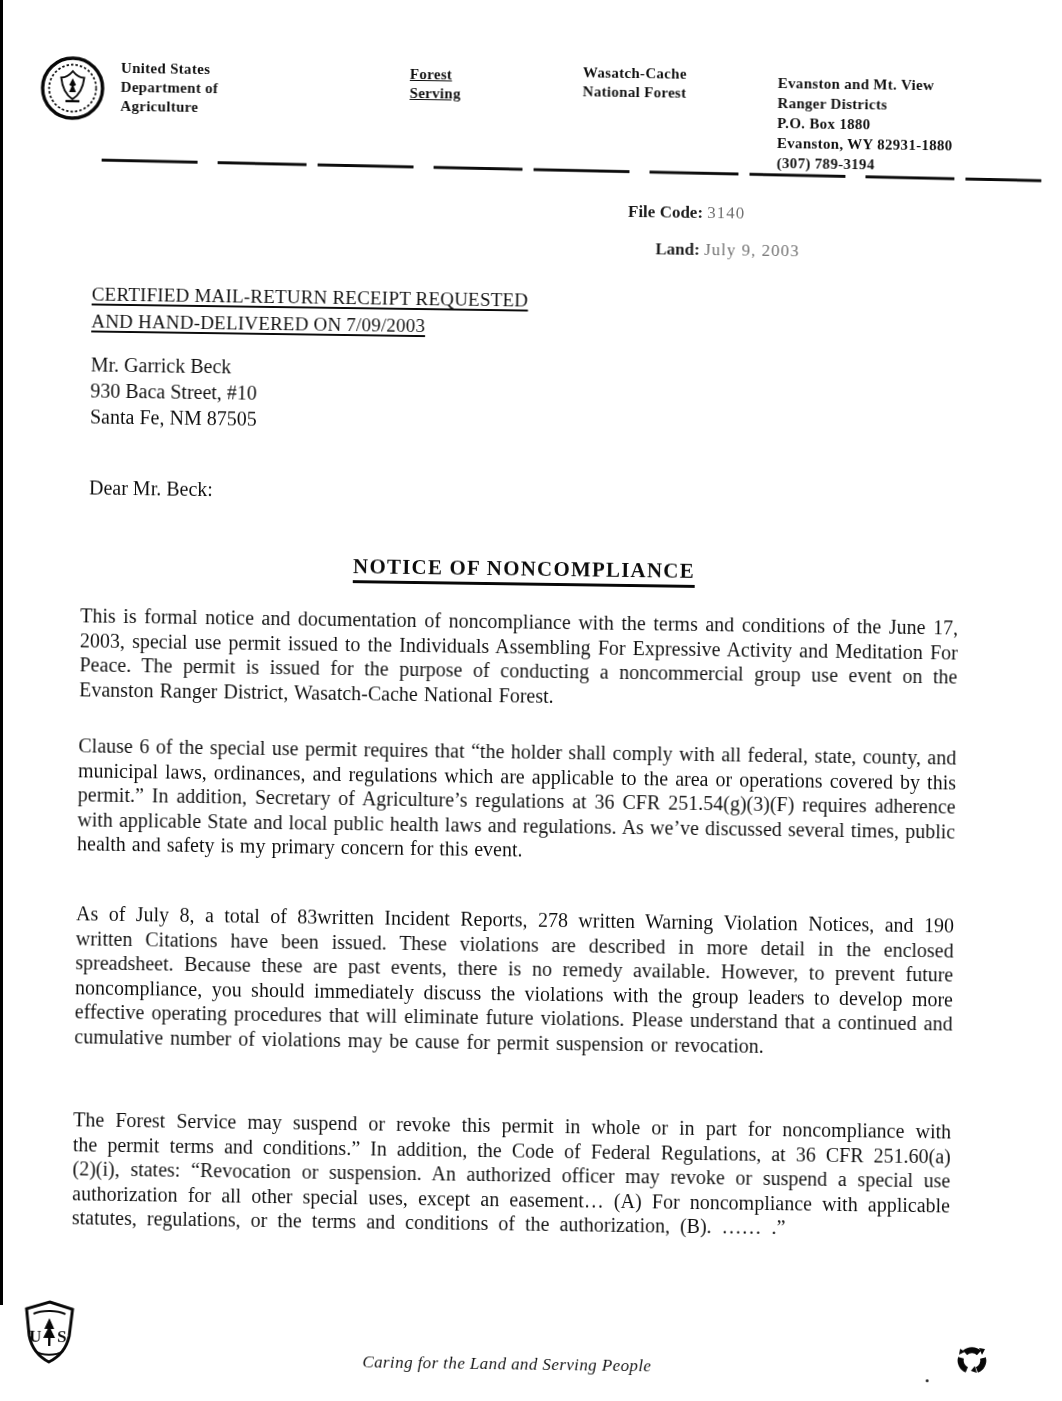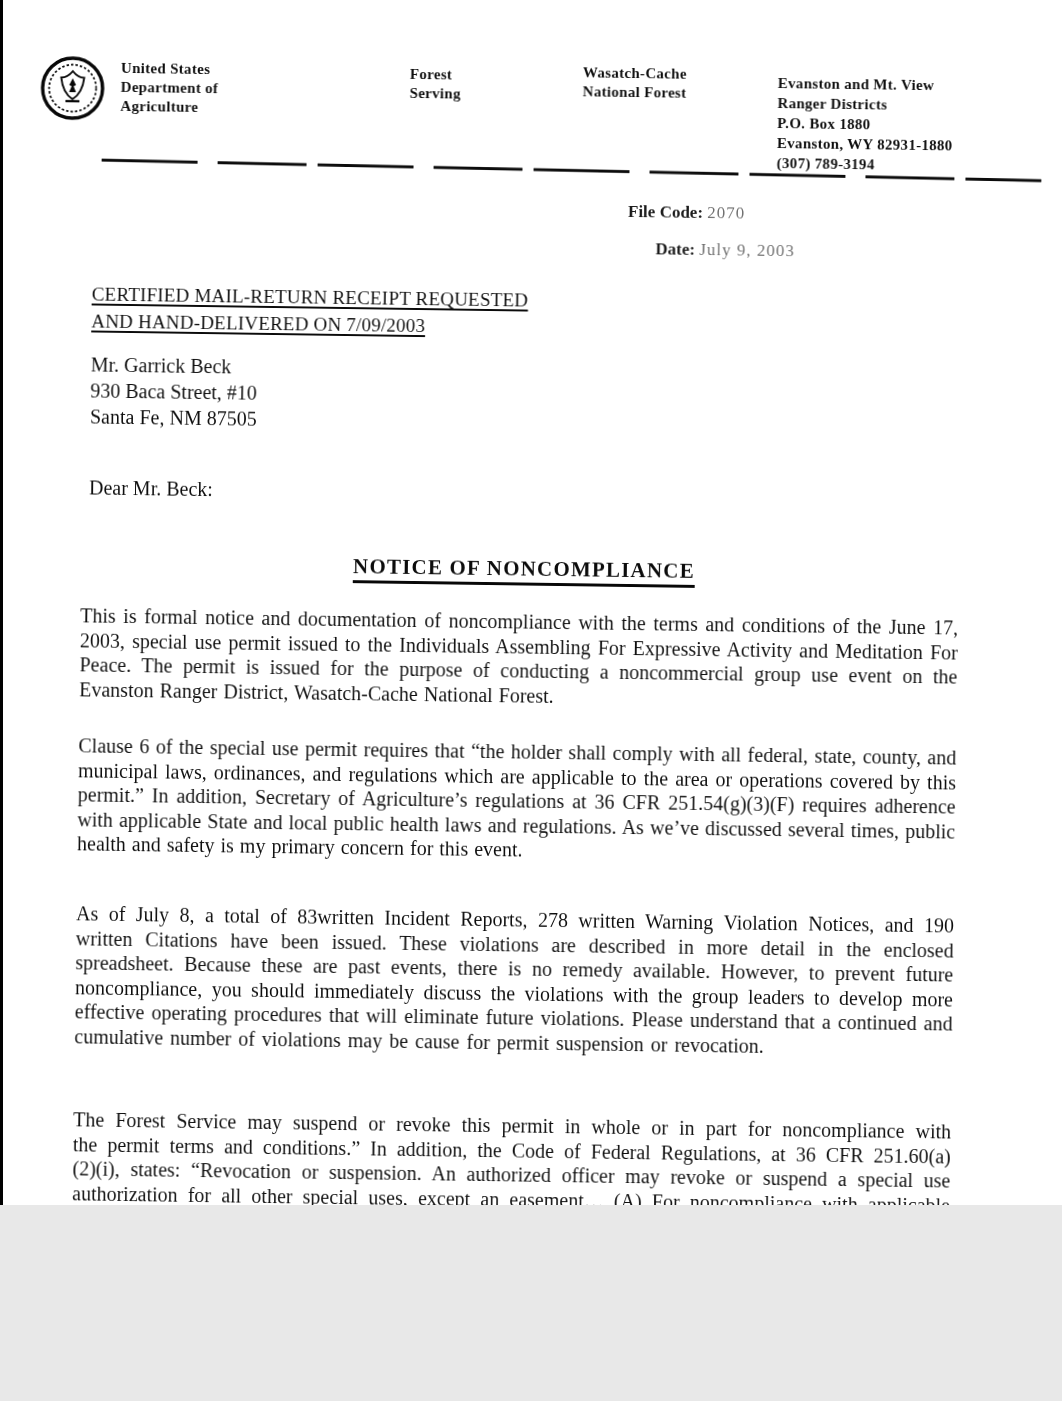--- a/index.html
+++ b/index.html
@@ -1,18 +1,18 @@
 <!DOCTYPE html>
 <html><head>
 <meta charset="utf-8">
 <style>
   html,body{margin:0;padding:0;background:#e8e8e8;}
   .page{
     position:relative;
-    width:1062px;height:1205px;
+    width:1062px;height:1401px;
     margin:0 auto;
     background:#ffffff;
     overflow:hidden;
     font-family:"Liberation Serif", serif;
     color:#141414;
     filter:contrast(1.08);
   }
   .tilt{
     position:absolute;inset:0;
     transform:rotate(0.8deg);
@@ -20,21 +20,21 @@
     filter:blur(0.3px);
   }
   .abs{position:absolute;}
   
   .edge-line{position:absolute;left:0;top:0;width:3px;height:1305px;background:#050505;}
   .speck{position:absolute;left:944px;top:1367px;width:3px;height:3px;background:#222;border-radius:50%;}
   
   .seal{left:40px;top:55px;width:66px;height:66px;}
   .hdr{font-weight:bold;font-size:15px;line-height:19px;letter-spacing:0.3px;}
   .hdr-agency{left:121px;top:58px;}
-  .hdr-service{left:410px;top:60px;}
+  .hdr-service{left:410px;top:60px;text-decoration:underline;}
   .hdr-forest{left:583px;top:56px;}
   .hdr-office{left:778px;top:63px;line-height:20px;}
   .hdr-rule{
     left:103px;top:158px;width:940px;height:3px;
     background:repeating-linear-gradient(90deg,#151515 0 96px,rgba(0,0,0,0) 96px 116px,#151515 116px 205px,rgba(0,0,0,0) 205px 216px);
     transform:rotate(0.45deg);transform-origin:0 0;
   }
   
   .meta-line{font-size:17px;}
   .meta-label{font-weight:bold;color:#222;}
@@ -107,24 +107,24 @@
       <div>Ranger Districts</div>
       <div>P.O. Box 1880</div>
       <div>Evanston, WY 82931-1880</div>
       <div>(307) 789-3194</div>
     </div>
 
     <div class="abs hdr-rule"></div>
 
     <div class="abs meta-line file-code">
       <span class="meta-label">File Code:</span>
-      <span class="meta-value">2070</span>
+      <span class="meta-value">3140</span>
     </div>
     <div class="abs meta-line date-line">
-      <span class="meta-label">Date:</span>
+      <span class="meta-label">Land:</span>
       <span class="meta-value">July 9, 2003</span>
     </div>
 
     <div class="abs delivery">
       <div>CERTIFIED MAIL-RETURN RECEIPT REQUESTED</div>
       <div>AND HAND-DELIVERED ON 7/09/2003</div>
     </div>
 
     <div class="abs recipient">
       <div>Mr. Garrick Beck</div>

